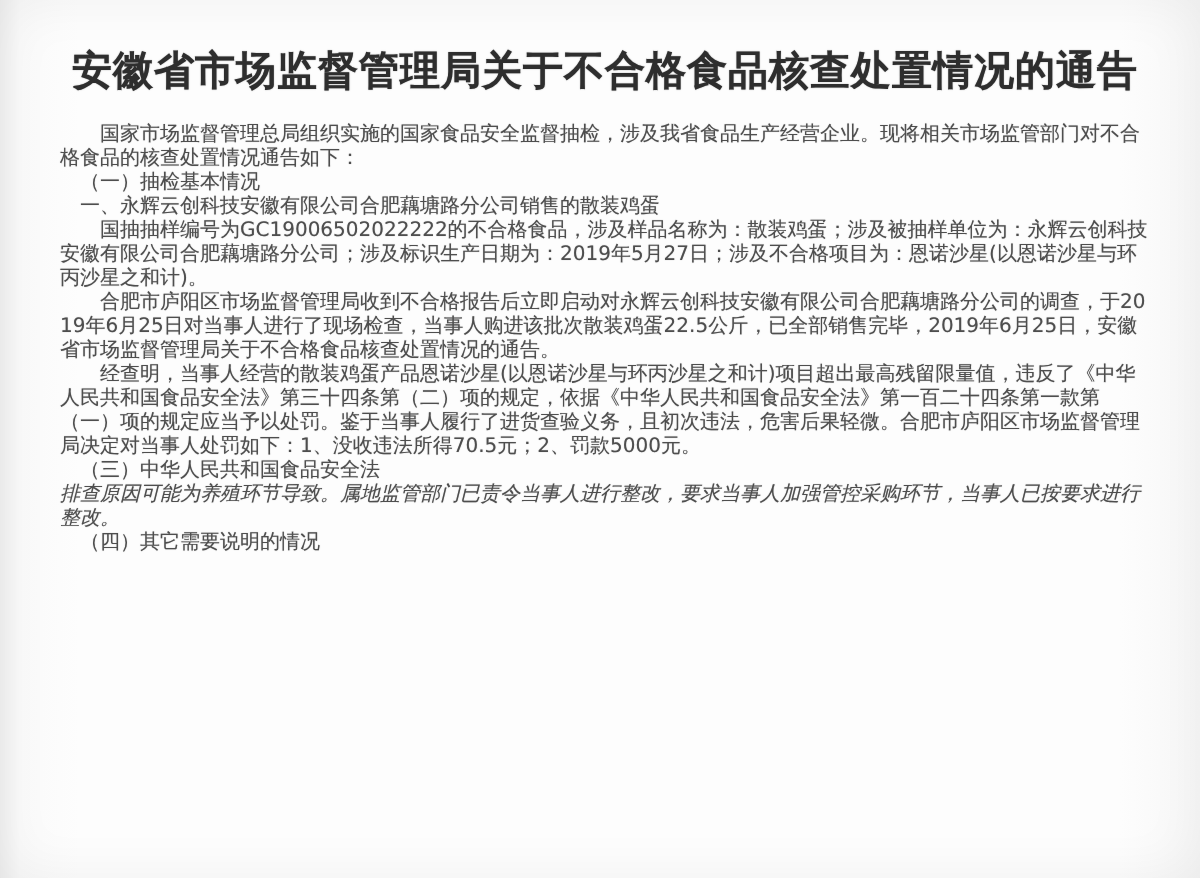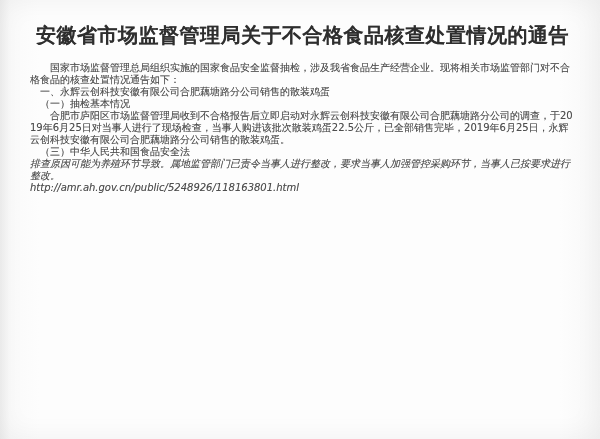--- a/index.html
+++ b/index.html
@@ -40,21 +40,23 @@
   .i2 { text-indent: 2em; }
 </style>
 </head>
 <body>
 
 <div class="photo">
   <h1 class="title">安徽省市场监督管理局关于不合格食品核查处置情况的通告</h1>
 
   <div class="body">
     <p class="i2">国家市场监督管理总局组织实施的国家食品安全监督抽检，涉及我省食品生产经营企业。现将相关市场监管部门对不合格食品的核查处置情况通告如下：</p>
+    <p class="i1">（一）抽检基本情况</p>
     <p class="i1">一、永辉云创科技安徽有限公司合肥藕塘路分公司销售的散装鸡蛋</p>
-    <p class="i1">（一）抽检基本情况</p>
-    <p class="i2">合肥市庐阳区市场监督管理局收到不合格报告后立即启动对永辉云创科技安徽有限公司合肥藕塘路分公司的调查，于2019年6月25日对当事人进行了现场检查，当事人购进该批次散装鸡蛋22.5公斤，已全部销售完毕，2019年6月25日，永辉云创科技安徽有限公司合肥藕塘路分公司销售的散装鸡蛋。</p>
+    <p class="i2">国抽抽样编号为GC19006502022222的不合格食品，涉及样品名称为：散装鸡蛋；涉及被抽样单位为：永辉云创科技安徽有限公司合肥藕塘路分公司；涉及标识生产日期为：2019年5月27日；涉及不合格项目为：恩诺沙星(以恩诺沙星与环丙沙星之和计)。</p>
+    <p class="i2">合肥市庐阳区市场监督管理局收到不合格报告后立即启动对永辉云创科技安徽有限公司合肥藕塘路分公司的调查，于2019年6月25日对当事人进行了现场检查，当事人购进该批次散装鸡蛋22.5公斤，已全部销售完毕，2019年6月25日，安徽省市场监督管理局关于不合格食品核查处置情况的通告。</p>
+    <p class="i2">经查明，当事人经营的散装鸡蛋产品恩诺沙星(以恩诺沙星与环丙沙星之和计)项目超出最高残留限量值，违反了《中华人民共和国食品安全法》第三十四条第（二）项的规定，依据《中华人民共和国食品安全法》第一百二十四条第一款第（一）项的规定应当予以处罚。鉴于当事人履行了进货查验义务，且初次违法，危害后果轻微。合肥市庐阳区市场监督管理局决定对当事人处罚如下：1、没收违法所得70.5元；2、罚款5000元。</p>
     <p class="i1">（三）中华人民共和国食品安全法</p>
     <p class="i0">排查原因可能为养殖环节导致。属地监管部门已责令当事人进行整改，要求当事人加强管控采购环节，当事人已按要求进行整改。</p>
-    <p class="i0">http://amr.ah.gov.cn/public/5248926/118163801.html</p>
+    <p class="i1">（四）其它需要说明的情况</p>
 
   </div>
 </div>
 
 </body></html>

